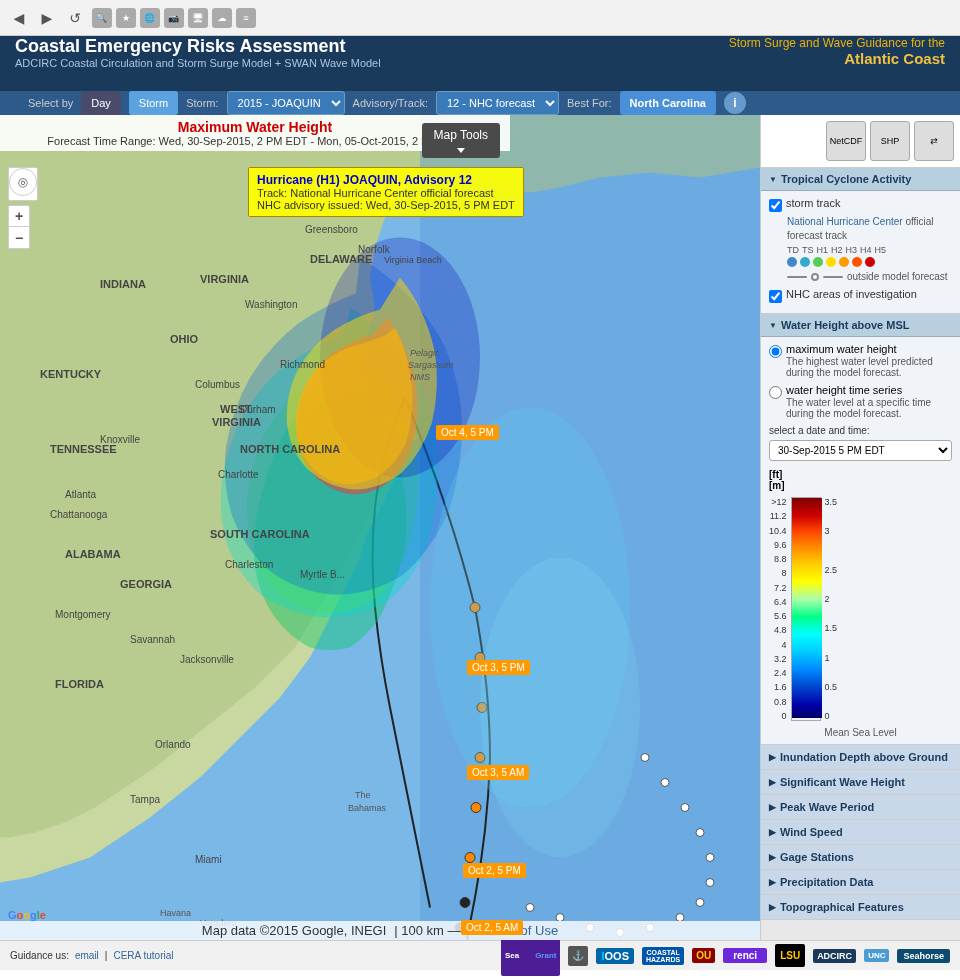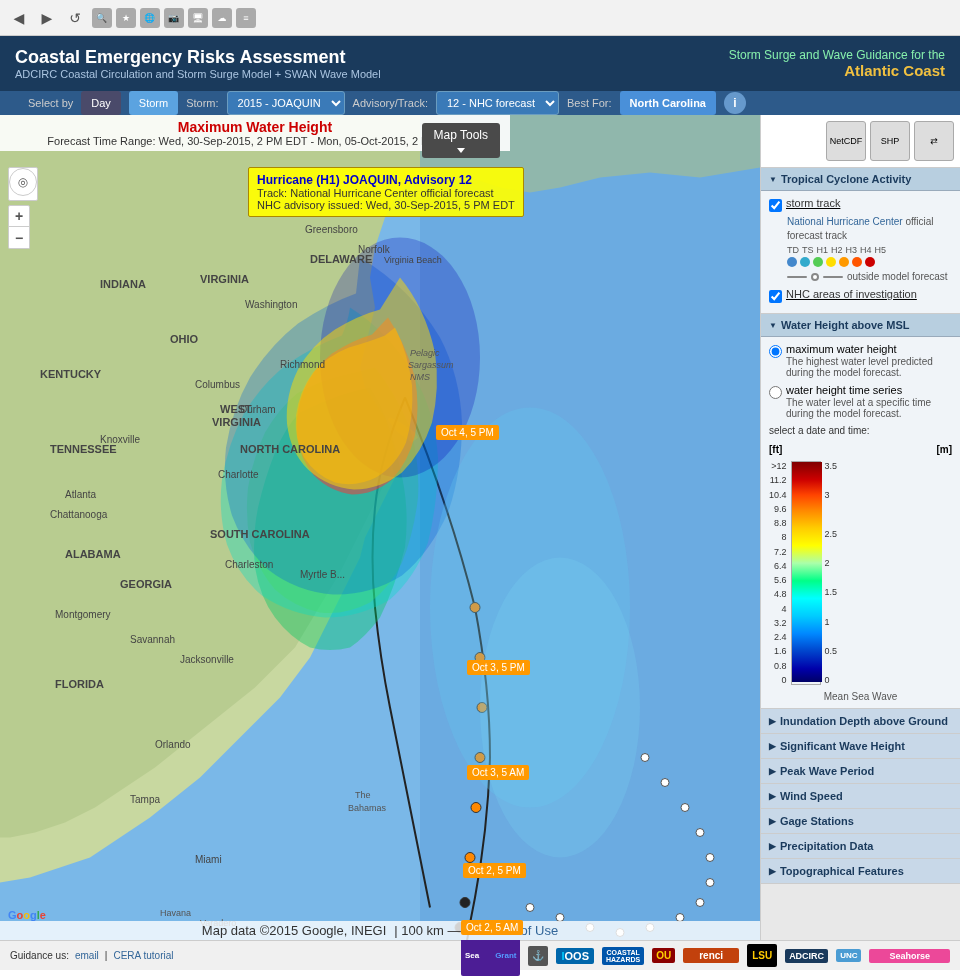--- a/index.html
+++ b/index.html
@@ -33,28 +33,27 @@
       display: flex; align-items: center;
     }
     .browser-icons { display: flex; gap: 4px; align-items: center; }
     .browser-icon { width: 20px; height: 20px; background: #aaa; border-radius: 3px; font-size: 9px; display:flex;align-items:center;justify-content:center;color:#fff; }
 
     
     #app-header {
       height: 55px;
       background: #1a3a5c;
       display: flex;
-      align-items: center;
       justify-content: space-between;
       padding: 0 15px;
     }
     #header-left h1 { color: #fff; font-size: 18px; font-weight: bold; }
     #header-left p { color: #aac4e0; font-size: 11px; }
     #header-right { text-align: right; }
-    #header-right .subtitle { color: #86efac; font-size: 12px; }
+    #header-right .subtitle { color: #eab308; font-size: 12px; }
     #header-right .title { color: #f0c040; font-size: 15px; font-weight: bold; }
 
     
     #toolbar {
       height: 24px;
       background: #2d5a8a;
       display: flex;
       align-items: center;
       padding: 0 28px;
       gap: 8px;
@@ -196,21 +195,21 @@
       border-bottom: 1px solid #9ab;
       cursor: pointer;
       display: flex;
       align-items: center;
       gap: 4px;
     }
     .section-header .arrow { font-size: 8px; }
     .section-content { padding: 6px 8px; background: #f0f4f8; border-bottom: 1px solid #ccc; }
 
     
-    .checkbox-row { display: flex; align-items: flex-start; gap: 4px; margin-bottom: 4px; text-decoration: underline; }
+    .checkbox-row { display: flex; align-items: flex-start; gap: 4px; margin-bottom: 4px; }
     .checkbox-row input { margin-top: 2px; }
     .checkbox-row label { color: #333; }
 
     
     .cat-dots { display: flex; gap: 3px; margin: 4px 0 2px 18px; align-items: center; }
     .cat-label { font-size: 9px; color: #555; }
 
     
     .radio-row { display: flex; align-items: flex-start; gap: 4px; margin-bottom: 6px; }
     .radio-row input { margin-top: 2px; }
@@ -219,21 +218,21 @@
     
     #color-scale {
       display: flex;
       align-items: stretch;
       gap: 4px;
       margin: 6px 0;
     }
     .scale-labels-ft { display: flex; flex-direction: column; justify-content: space-between; font-size: 9px; color: #333; text-align: right; }
     .scale-bar { width: 30px; border: 1px solid #aaa; }
     .scale-labels-m { display: flex; flex-direction: column; justify-content: space-between; font-size: 9px; color: #333; }
-    .scale-unit-labels { display: flex; justify-content: space-between; font-size: 10px; font-weight: bold; margin-bottom: 2px; }
+    .scale-unit-labels { display: flex; justify-content: space-between; font-size: 10px; font-weight: bold; margin-bottom: 2px; flex-direction: column; }
 
     
     .date-select {
       width: 100%;
       padding: 3px 4px;
       border: 1px solid #aaa;
       border-radius: 3px;
       font-size: 10px;
       background: #fff;
       margin-top: 4px;
@@ -564,20 +563,23 @@
         </div>
       </div>
       <div class="radio-row">
         <input type="radio" name="water_height" style="">
         <div>
           <div>water height time series</div>
           <div class="radio-desc">The water level at a specific time during the model forecast.</div>
         </div>
       </div>
       <div style="font-size:10px;color:#333;margin-top:4px;">select a date and time:</div>
+      <select class="date-select">
+        <option>30-Sep-2015 5 PM EDT</option>
+      </select>
 
       
       <div style="margin-top:8px;">
         <div class="scale-unit-labels">
           <span>[ft]</span>
           <span>[m]</span>
         </div>
         <div id="color-scale">
           <div class="scale-labels-ft">
             <span>&gt;12</span>
@@ -632,21 +634,21 @@
             <span></span>
             <span>1.5</span>
             <span></span>
             <span>1</span>
             <span></span>
             <span>0.5</span>
             <span></span>
             <span>0</span>
           </div>
         </div>
-        <div class="mean-sea-level">Mean Sea Wave</div>
+        <div class="mean-sea-level">Mean Sea Level</div>
       </div>
     </div>
 
     <div class="collapsible-section">
       <div class="collapsible-header">
         <span class="collapsible-arrow">▶</span>
         <span>Inundation Depth above Ground</span>
       </div>
     </div>
     <div class="collapsible-section">
@@ -702,21 +704,21 @@
       <span style="color:#5599ff;font-size:8px;font-weight:bold;">Grant</span>
     </div>
     <div style="background:#555;border-radius:2px;padding:2px 4px;width:20px;height:20px;display:flex;align-items:center;justify-content:center;">
       <span style="color:#fff;font-size:10px;">⚓</span>
     </div>
     <div style="background:#0066aa;border-radius:2px;padding:2px 5px;color:#fff;font-size:11px;font-weight:bold;">
       <span style="color:#00ccff;">I</span><span>OOS</span>
     </div>
     <div style="background:#0055aa;border-radius:2px;padding:2px 4px;color:#fff;font-size:7px;font-weight:bold;text-align:center;">COASTAL<br>HAZARDS</div>
     <div style="background:#8b0000;border-radius:2px;padding:2px 4px;color:#ffcc00;font-size:10px;font-weight:bold;">OU</div>
-    <div style="background:#c2410c;border-radius:2px;padding:2px 16px;color:#fff;font-size:10px;font-weight:bold;">renci</div>
+    <div style="background:#6d28d9;border-radius:2px;padding:2px 10px;color:#fff;font-size:10px;font-weight:bold;">renci</div>
     <div style="background:#000000;border-radius:2px;padding:6px 5px;color:#ffcc00;font-size:10px;font-weight:bold;">LSU</div>
     <div style="background:#1a3a5c;border-radius:2px;padding:2px 4px;color:#fff;font-size:9px;font-weight:bold;">ADCIRC</div>
     <div style="background:#4b9cd3;border-radius:2px;padding:2px 4px;color:#fff;font-size:8px;font-weight:bold;display:flex;flex-direction:column;align-items:center;">
       <span>UNC</span>
     </div>
-    <div style="background:#ec4899;border-radius:2px;padding:2px 20px;color:#fff;font-size:9px;font-weight:bold;">Seahorse</div>
+    <div style="background:#0c4a6e;border-radius:2px;padding:2px 6px;color:#fff;font-size:9px;font-weight:bold;">Seahorse</div>
   </div>
 </div>
 
 </body></html>

